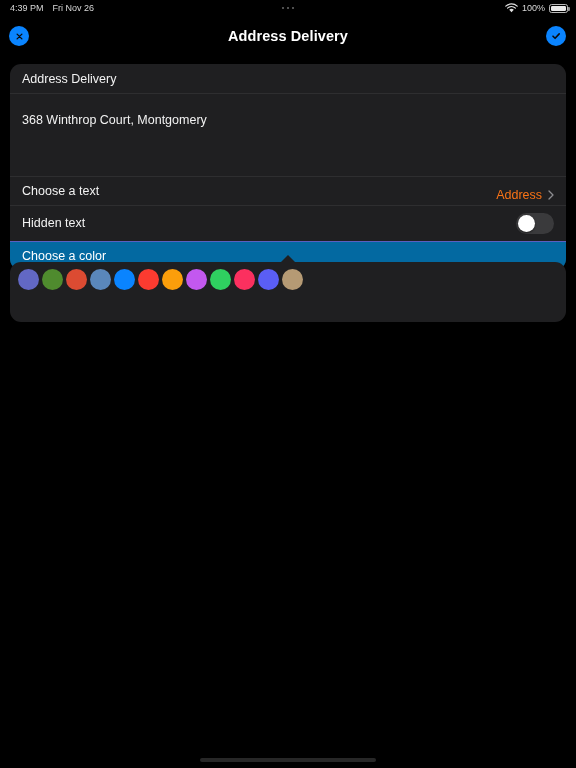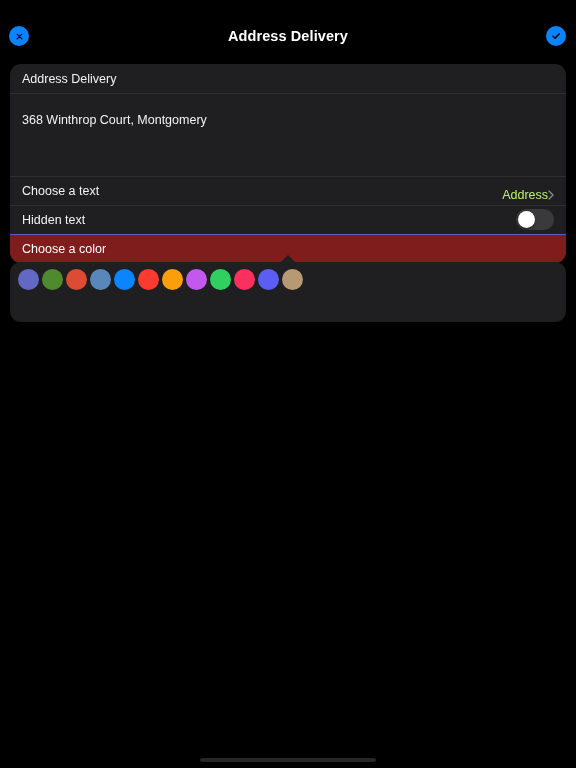--- a/index.html
+++ b/index.html
@@ -49,34 +49,34 @@
   }
   .row { position:relative; padding:0 12px; display:flex; align-items:center;
          color:#f2f2f2; font-size:12.5px; }
   .row + .row::before, .row-divider::before {
     content:""; position:absolute; left:0; right:0; top:0; height:1px;
     background:#2e2e30;
   }
   .row-title { height:29px; }
   .row-addr  { height:83px; align-items:flex-start; padding-top:20px; }
   .row-label { height:29px; justify-content:space-between; }
-  .row-hidden{ height:29px; justify-content:space-between; }
+  .row-hidden{ height:36px; justify-content:space-between; }
 
-  .row-val { display:flex; align-items:center; color:#bef264; font-size:12.5px;margin-top:8px; }
+  .row-val { display:flex; align-items:center; gap:6px; color:#f97316; font-size:12.5px;margin-top:8px; }
   .chev { display:block; }
 
   .toggle { width:38px; height:21px; border-radius:11px; background:#3a3a3c;
             position:relative; cursor:pointer; flex:0 0 auto; }
   .toggle .knob { position:absolute; top:2px; left:2px; width:17px; height:17px;
                   border-radius:50%; background:#fff;
                   box-shadow:0 1px 2px rgba(0,0,0,.5); }
 
   
   .row-color {
-    height:29px; background:#7f1d1d; color:#fff; font-size:12.5px;
+    height:29px; background:#0369a1; color:#fff; font-size:12.5px;
     display:flex; align-items:center; padding:0 12px;
     position:relative;
   }
   .row-color::before { content:""; position:absolute; left:0; right:0; top:0;
                        height:1px; background:#5a5fc0; }
 
   
   .picker {
     position:absolute; left:10px; top:262px; width:556px; height:60px;
     background:#1f1f21; border-radius:11px;
@@ -94,20 +94,42 @@
   
   .home-ind { position:absolute; left:50%; transform:translateX(-50%);
               bottom:6px; width:176px; height:4px; border-radius:2px;
               background:#272727; }
 </style>
 </head>
 <body>
 
 <div class="screen">
 
+  <div class="statusbar">
+    <div class="sb-left">
+      <span>4:39 PM</span>
+      <span>Fri Nov 26</span>
+    </div>
+    <div class="sb-center">
+      <span class="dot3"></span>
+      <span class="dot3"></span>
+      <span class="dot3"></span>
+    </div>
+    <div class="sb-right">
+      <svg class="wifi" width="13" height="10" viewBox="0 0 13 10">
+        <path d="M6.5 9.3 L4.2 6.7 a3.6 3.6 0 0 1 4.6 0 Z" fill="#e2e2e2"></path>
+        <path d="M2.6 5.1 a5.9 5.9 0 0 1 7.8 0" stroke="#e2e2e2" stroke-width="1.25" fill="none" stroke-linecap="round"></path>
+        <path d="M0.8 3.1 a8.7 8.7 0 0 1 11.4 0" stroke="#e2e2e2" stroke-width="1.25" fill="none" stroke-linecap="round"></path>
+      </svg>
+      <span>100%</span>
+      <span class="batt">
+          <i></i>
+        </span>
+    </div>
+  </div>
 
   <div class="navbar">
     <button class="circ-btn close">
       <svg width="11" height="11" viewBox="0 0 12 12">
         <path d="M3.4 3.4 L8.6 8.6 M8.6 3.4 L3.4 8.6" stroke="#0b0b0d" stroke-width="1.5" stroke-linecap="round"></path>
       </svg>
     </button>
     <div class="nav-title">Address Delivery</div>
     <button class="circ-btn done">
       <svg width="12" height="12" viewBox="0 0 12 12">

